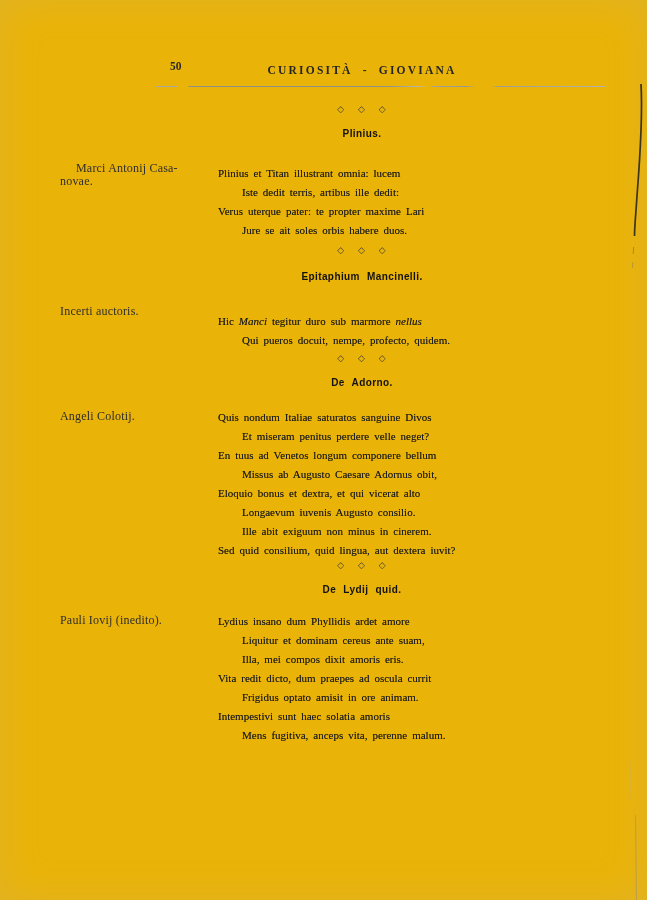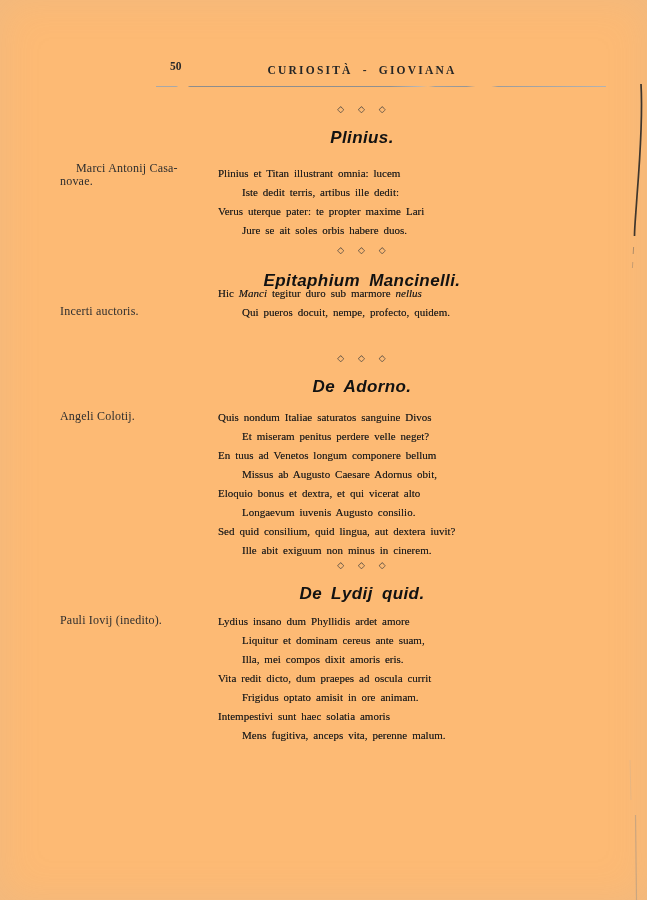--- a/index.html
+++ b/index.html
@@ -1,20 +1,20 @@
 <!DOCTYPE html>
 <html><head>
 <meta charset="utf-8">
 <style>
   html,body{margin:0;padding:0;background:#e9e9e9;}
   .page{
     position:relative;
     width:647px;height:900px;
     margin:0 auto;
-    background:#fdba74;
+    background:#eab308;
     box-shadow:inset 0 0 40px rgba(180,180,175,.18);
     overflow:hidden;
     color:#1b1b1b;
     font-family:"Liberation Serif","DejaVu Serif",serif;
   }
   
   .page-number{
     position:absolute;left:170px;top:60px;
     font-size:11.5px;font-weight:bold;color:#2a2a2a;
   }
@@ -32,43 +32,43 @@
       #9c9c9c 76%,#b2b2b2 100%);
   }
   
   .centered{position:absolute;left:170px;width:384px;text-align:center;}
   .ornament{
     font-size:9px;color:#3a3a3a;word-spacing:9px;letter-spacing:1px;
     font-family:"DejaVu Sans",sans-serif;
   }
   .heading{
     margin:0;font-family:"Liberation Sans","DejaVu Sans",sans-serif;
-    font-size:17px;font-weight:bold;color:#121212;
-    letter-spacing:.4px;word-spacing:4px;white-space:nowrap;font-style:italic;
+    font-size:10px;font-weight:bold;color:#121212;
+    letter-spacing:.4px;word-spacing:4px;white-space:nowrap;
   }
   
   .margin-note{
     position:absolute;left:60px;width:152px;
     font-size:12px;line-height:13px;color:#2e2e2e;
     letter-spacing:.2px;
   }
   .margin-note .mn-l1{text-indent:16px;}
   
   .verse{
     position:absolute;left:218px;width:340px;
     font-size:11px;line-height:19px;white-space:nowrap;
     word-spacing:2.2px;color:#1b1b1b;
     text-shadow:0 0 .35px rgba(20,20,20,.55);
   }
   .vl{height:19px;}
   .vl.ind{padding-left:24px;}
   .it{font-style:italic;}
   
   .o1{top:104px;} .h1{top:128px;}  .mn1{top:162px;} .v1{top:164px;}
-  .o2{top:245px;} .h2{top:271px;}  .mn2{top:305px;} .v2{top:284px;}
+  .o2{top:245px;} .h2{top:271px;}  .mn2{top:305px;} .v2{top:312px;}
   .o3{top:353px;} .h3{top:377px;}  .mn3{top:410px;} .v3{top:408px;}
   .o4{top:560px;} .h4{top:584px;}  .mn4{top:614px;} .v4{top:612px;}
   .artifacts{position:absolute;inset:0;width:647px;height:900px;pointer-events:none;}
 </style>
 </head>
 <body>
 
 <div class="page">
 
   <div class="page-number">50</div>
@@ -103,22 +103,22 @@
   <div class="margin-note mn3">
     <div>Angeli Colotij.</div>
   </div>
   <div class="verse v3">
     <div class="vl">Quis nondum Italiae saturatos sanguine Divos</div>
     <div class="vl ind">Et miseram penitus perdere velle neget?</div>
     <div class="vl">En tuus ad Venetos longum componere bellum</div>
     <div class="vl ind">Missus ab Augusto Caesare Adornus obit,</div>
     <div class="vl">Eloquio bonus et dextra, et qui vicerat alto</div>
     <div class="vl ind">Longaevum iuvenis Augusto consilio.</div>
+    <div class="vl ind">Ille abit exiguum non minus in cinerem.</div>
     <div class="vl">Sed quid consilium, quid lingua, aut dextera iuvit?</div>
-    <div class="vl ind">Ille abit exiguum non minus in cinerem.</div>
   </div>
 
   <div class="centered ornament o4">◇ ◇ ◇</div>
   <h2 class="centered heading h4">De Lydij quid.</h2>
   <div class="margin-note mn4">
     <div>Pauli Iovij (inedito).</div>
   </div>
   <div class="verse v4">
     <div class="vl">Lydius insano dum Phyllidis ardet amore</div>
     <div class="vl ind">Liquitur et dominam cereus ante suam,</div>

